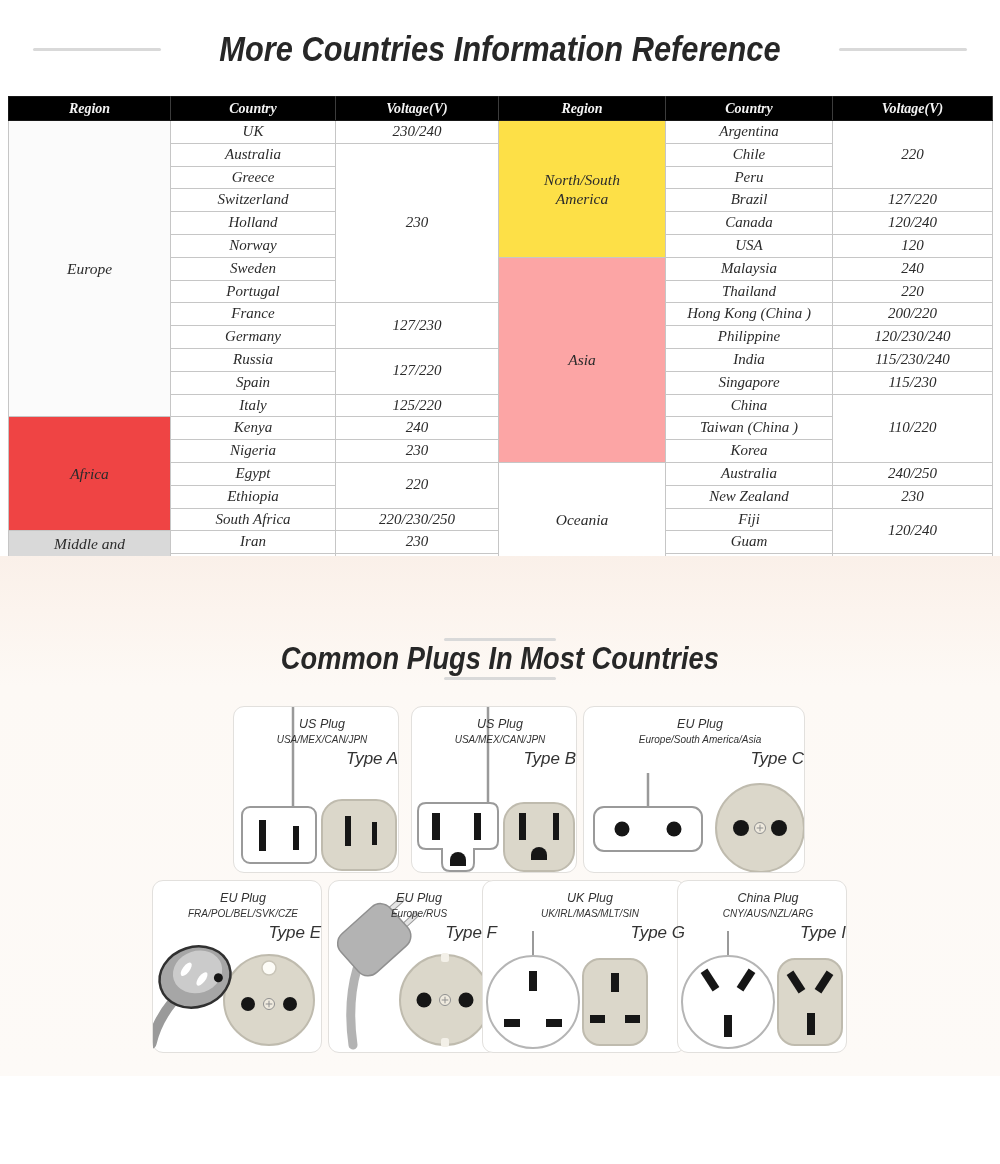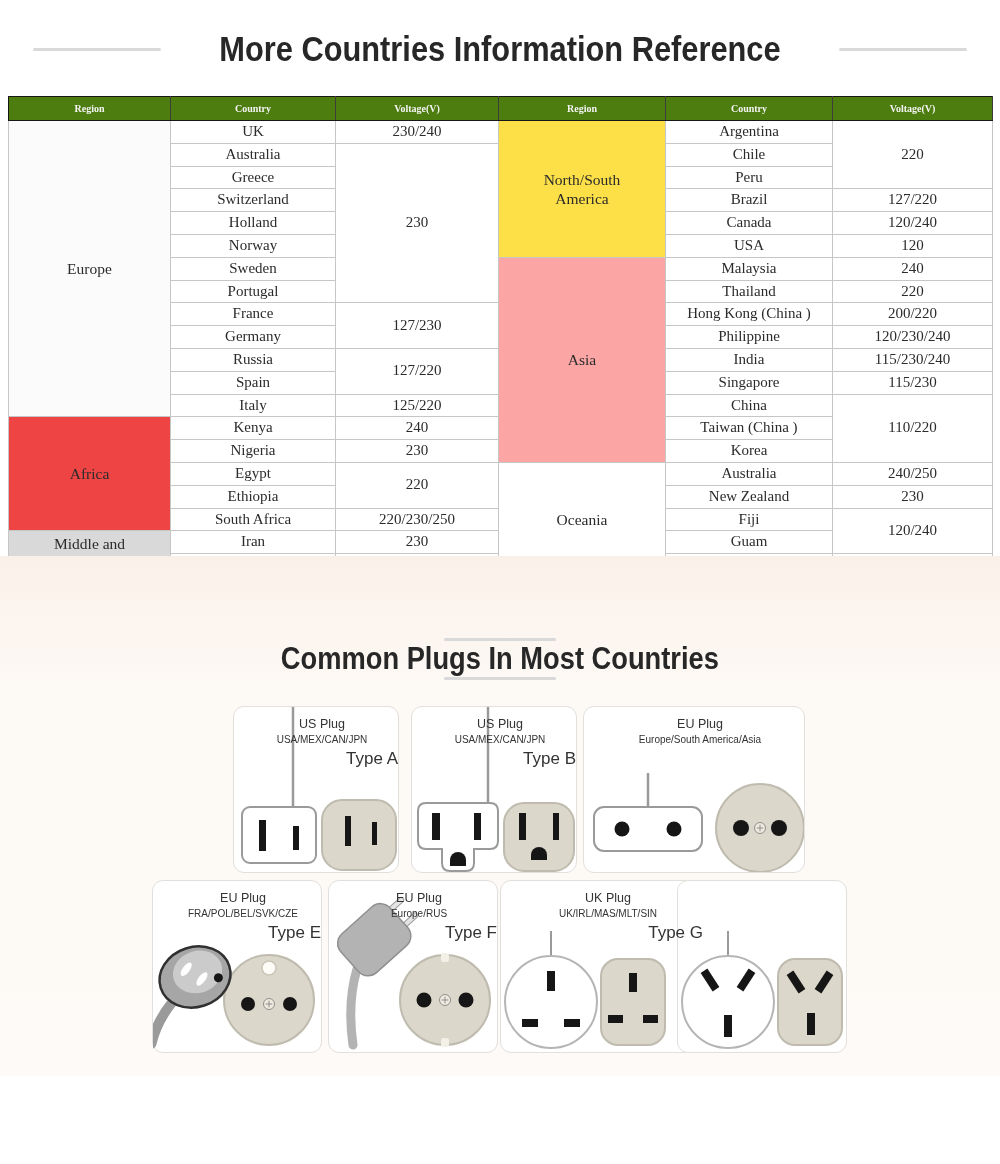--- a/index.html
+++ b/index.html
@@ -1,29 +1,29 @@
 <!DOCTYPE html>
 <html><head>
 <meta charset="utf-8">
 <style>
   html,body{margin:0;padding:0;}
   body{font-family:"Liberation Serif",serif;background:#ffffff;}
-  .page{position:relative;width:1000px;height:1164px;background:#ffffff;overflow:hidden;}
+  .page{position:relative;width:1000px;height:1164px;background:#ffffff;overflow:hidden;font-style:italic;}
 
   
   .title-row{display:flex;align-items:center;justify-content:center;}
   .title-dash{width:128px;height:3px;background:#d9d9d9;border-radius:2px;margin:0 20px;}
   .big-title{display:inline-block;font-family:"Liberation Sans",sans-serif;font-weight:700;
              color:#272727;transform:scaleX(.88);letter-spacing:0;white-space:nowrap;}
   #ref-title-row{padding-top:28px;height:42px;}
   #ref-title-row .big-title{font-size:35px;}
 
   
   table.voltage{border-collapse:collapse;table-layout:fixed;margin:26px 8px 0 8px;width:984px;}
-  table.voltage th{background:#4d7c0f;color:#f4f4f4;font-weight:700;font-size:10px;
+  table.voltage th{background:#000000;color:#f4f4f4;font-weight:700;font-size:14px;
                    height:23px;border:1px solid #171717;border-right:1px solid #3c3c3c;padding:0;}
   table.voltage td{border:1px solid #c6c6c6;text-align:center;vertical-align:middle;
                    padding:0;font-size:15px;color:#2b2b2b;height:21.8px;line-height:1.05;}
   table.voltage td.region{font-size:15.5px;white-space:pre-line;line-height:1.25;}
 
   
   .section2{position:absolute;left:0;top:556px;width:1000px;height:520px;
             background:linear-gradient(180deg,#faf0e9 0px,#fcf4ee 55px,#fdf9f5 130px,#fdfaf7 100%);}
   #plugs-title-row{position:absolute;left:0;top:82px;width:100%;flex-direction:column;}
   #plugs-title-row .big-title{font-size:31px;}
@@ -236,20 +236,21 @@
       <circle cx="176" cy="121" r="44" fill="#dbd7ca" stroke="#bfbbae" stroke-width="2"></circle>
       <circle cx="157" cy="121" r="8" fill="#161616"></circle>
       <circle cx="195" cy="121" r="8" fill="#161616"></circle>
       <circle cx="176" cy="121" r="5.5" fill="#efeade" stroke="#8f8f8f"></circle>
             <line x1="172.7" y1="121" x2="179.3" y2="121" stroke="#8f8f8f"></line>
             <line x1="176" y1="117.7" x2="176" y2="124.3" stroke="#8f8f8f"></line>
           </svg>
           <div class="plug-text">
          <div class="pname">EU Plug</div>
          <div class="pregions">Europe/South America/Asia</div>
+         <div class="ptype">Type C</div>
        </div>
         </div>
         <div class="plug-card" style="left: 152px; top: 324px; width: 170px; height: 173px;">
           <svg width="168" height="171" viewBox="0 0 168 171">
             <circle cx="116" cy="119" r="45" fill="#dbd7ca" stroke="#bfbbae" stroke-width="2"></circle>
       <circle cx="116" cy="87" r="7" fill="#fdfcf7" stroke="#c9c5b8" stroke-width="1.5"></circle>
       <circle cx="95" cy="123" r="7" fill="#161616"></circle>
       <circle cx="137" cy="123" r="7" fill="#161616"></circle>
       <circle cx="116" cy="123" r="5.5" fill="#efeade" stroke="#8f8f8f"></circle>
             <line x1="112.7" y1="123" x2="119.3" y2="123" stroke="#8f8f8f"></line>
@@ -285,21 +286,21 @@
       <circle cx="116" cy="119" r="5.5" fill="#efeade" stroke="#8f8f8f"></circle>
             <line x1="112.7" y1="119" x2="119.3" y2="119" stroke="#8f8f8f"></line>
             <line x1="116" y1="115.7" x2="116" y2="122.3" stroke="#8f8f8f"></line>
           </svg>
           <div class="plug-text">
          <div class="pname">EU Plug</div>
          <div class="pregions">Europe/RUS</div>
          <div class="ptype">Type F</div>
        </div>
         </div>
-        <div class="plug-card" style="left: 500px; top: 324px; width: 204px; height: 173px;">
+        <div class="plug-card" style="left: 482px; top: 324px; width: 204px; height: 173px;">
           <svg width="168" height="171" viewBox="0 0 168 171">
             <line x1="50" y1="50" x2="50" y2="80" stroke="#9a9a9a" stroke-width="2"></line>
       <circle cx="50" cy="121" r="46" fill="#fff" stroke="#b5b5b5" stroke-width="2"></circle>
       <rect x="46" y="90" width="8" height="20" fill="#161616"></rect>
       <rect x="21" y="138" width="16" height="8" fill="#161616"></rect>
       <rect x="63" y="138" width="16" height="8" fill="#161616"></rect>
       <rect x="100" y="78" width="64" height="86" rx="17" fill="#dbd7ca" stroke="#bfbbae" stroke-width="2"></rect>
       <rect x="128" y="92" width="8" height="19" fill="#161616"></rect>
       <rect x="107" y="134" width="15" height="8" fill="#161616"></rect>
       <rect x="142" y="134" width="15" height="8" fill="#161616"></rect>
@@ -315,17 +316,22 @@
             <line x1="50" y1="50" x2="50" y2="80" stroke="#9a9a9a" stroke-width="2"></line>
       <circle cx="50" cy="121" r="46" fill="#fff" stroke="#b5b5b5" stroke-width="2"></circle>
       <rect x="28" y="88" width="8" height="22" fill="#161616" transform="rotate(-33 32 99)"></rect>
       <rect x="64" y="88" width="8" height="22" fill="#161616" transform="rotate(33 68 99)"></rect>
       <rect x="46" y="134" width="8" height="22" fill="#161616"></rect>
       <rect x="100" y="78" width="64" height="86" rx="17" fill="#dbd7ca" stroke="#bfbbae" stroke-width="2"></rect>
       <rect x="114" y="90" width="8" height="22" fill="#161616" transform="rotate(-33 118 101)"></rect>
       <rect x="142" y="90" width="8" height="22" fill="#161616" transform="rotate(33 146 101)"></rect>
       <rect x="129" y="132" width="8" height="22" fill="#161616"></rect>
           </svg>
+          <div class="plug-text">
+         <div class="pname">China Plug</div>
+         <div class="pregions">CNY/AUS/NZL/ARG</div>
+         <div class="ptype">Type I</div>
+       </div>
         </div>
       </div>
   </div>
 
 </div>
 
 </body></html>

